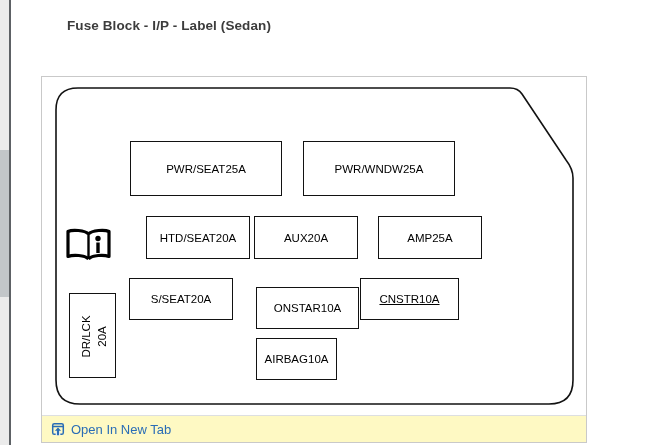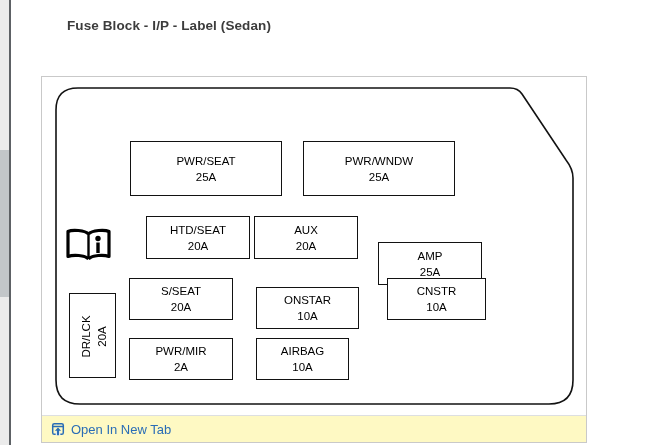--- a/index.html
+++ b/index.html
@@ -16,32 +16,32 @@
                 color:#3c3c3c; letter-spacing:0.1px;padding-left:36px; }
 
   
   .panel { position:absolute; left:41px; top:76px; width:546px; height:367px;
            background:#ffffff; border:1px solid #c9c9c9; }
   .diagram { position:absolute; left:0; top:0; width:544px; height:339px; background:#fff; }
   .outline-svg { position:absolute; left:0; top:0; }
 
   
   .fuse { position:absolute; border:1.5px solid #121212; background:#fff;
-          display:flex; flex-direction:column; align-items:center; justify-content:center;
+          display:flex; align-items:center; justify-content:center;
           text-align:center; font-size:11.5px; line-height:16px; color:#000; }
   #f-pwr-seat { left:88px;  top:64px;  width:152px; height:55px; }
   #f-pwr-wndw { left:261px; top:64px;  width:152px; height:55px; }
   #f-htd-seat { left:87px;  top:139px; width:104px; height:43px;margin-left:17px; }
   #f-aux      { left:212px; top:139px; width:104px; height:43px; }
-  #f-amp      { left:336px; top:139px; width:104px; height:43px;margin-top:26px; }
+  #f-amp      { left:336px; top:139px; width:104px; height:43px; }
   #f-s-roof   { left:87px;  top:201px; width:104px; height:42px; }
   #f-onstar   { left:214px; top:201px; width:103px; height:42px;margin-top:9px; }
-  #f-cnstr    { left:345px; top:201px; width:99px; height:42px; }
+  #f-cnstr    { left:318px; top:201px; width:99px; height:42px;text-decoration:underline; }
   #f-pwr-mir  { left:87px;  top:261px; width:104px; height:42px; }
-  #f-airbag   { left:214px; top:261px; width:93px; height:42px; }
+  #f-airbag   { left:214px; top:261px; width:81px; height:42px; }
   #f-dr-lck   { left:27px;  top:216px; width:47px;  height:85px; overflow:visible; }
   #f-dr-lck .rot { position:absolute; left:-19px; top:19px; width:85px; height:47px;
                    transform:rotate(-90deg); display:flex; flex-direction:column;
                    align-items:center; justify-content:center; line-height:16px; }
 
   .book-icon { position:absolute; left:22px; top:151px; }
 
   
   .footer { position:absolute; left:0; right:0; bottom:0; height:27px; background:#fef9c3;
             border-top:1px solid #dddfe1; display:flex; align-items:center;
@@ -100,24 +100,20 @@
       <div>20A</div>
     </div>
     <div class="fuse" id="f-onstar">
       <div>ONSTAR</div>
       <div>10A</div>
     </div>
     <div class="fuse" id="f-cnstr">
       <div>CNSTR</div>
       <div>10A</div>
     </div>
-    <div class="fuse" id="f-pwr-mir">
-      <div>PWR/MIR</div>
-      <div>2A</div>
-    </div>
     <div class="fuse" id="f-airbag">
       <div>AIRBAG</div>
       <div>10A</div>
     </div>
     <div class="fuse" id="f-dr-lck">
       <div class="rot">
         <div>DR/LCK</div>
         <div>20A</div>
       </div>
     </div>

